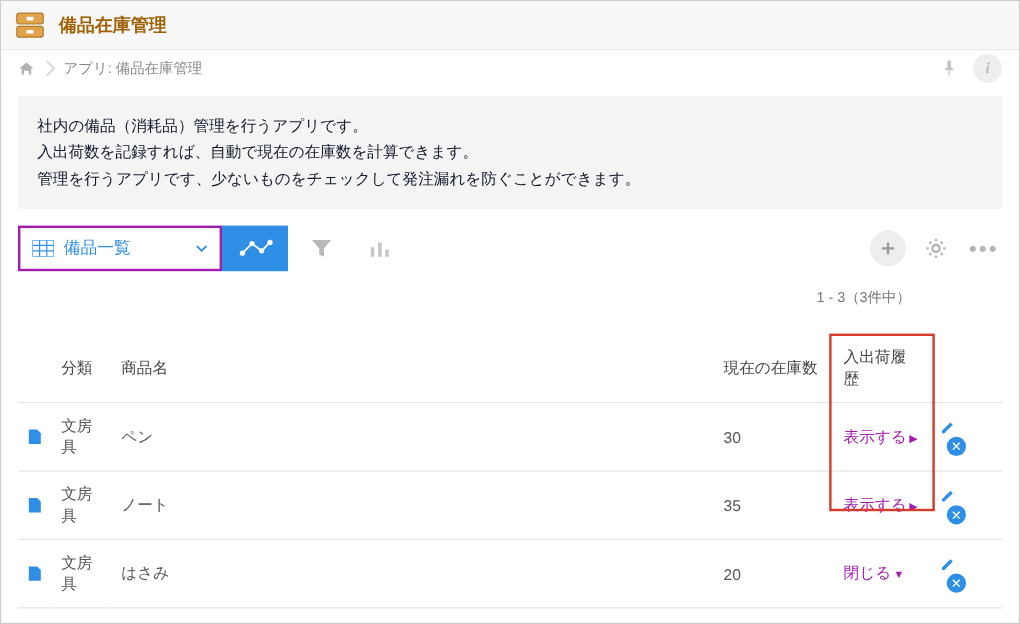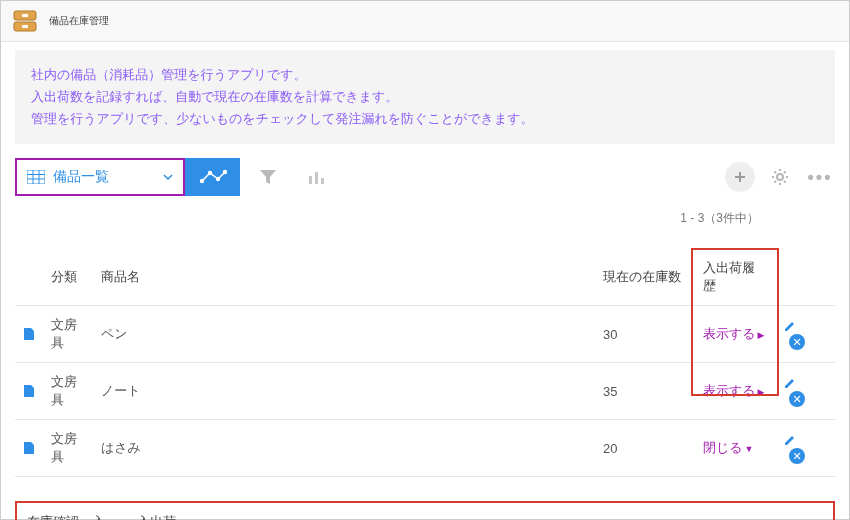--- a/index.html
+++ b/index.html
@@ -2,33 +2,33 @@
 <html><head>
 <meta charset="utf-8">
 <style>
   * { box-sizing: border-box; }
   html, body { margin:0; padding:0; font-family:"Hiragino Kaku Gothic ProN","Yu Gothic","Meiryo",sans-serif; font-size:13px; color:#333; background:#fff; width:850px; height:520px; overflow:hidden; }
   .frame { border:1px solid #ccc; width:850px; height:520px; background:#fff; display:flex; flex-direction:column; }
 
   
   .titlebar { display:flex; align-items:center; padding:6px 10px; border-bottom:1px solid #e6e6e6; background:#f8f8f8; }
   .app-icon { width:28px; height:28px; display:inline-flex; align-items:center; justify-content:center; margin-right:10px; }
-  .app-title { font-size:10px; font-weight:normal; color:#404040; }
+  .app-title { font-size:15px; font-weight:bold; color:#a16207; }
 
   
   .crumbbar { display:flex; align-items:center; padding:4px 14px; background:#fff; height:30px; }
   .home-icon { color:#b3b3b3; font-size:14px; margin-right:8px; cursor:pointer; }
   .chevron { color:#cfcfcf; margin:0 6px 0 0; font-size:14px; }
   .crumb-text { color:#888; font-size:12px; }
   .crumb-spacer { flex:1; }
   .pin-icon, .info-btn { width:24px; height:24px; display:inline-flex; align-items:center; justify-content:center; color:#bcbcbc; margin-left:8px; cursor:pointer; }
   .info-btn { background:#eee; border-radius:50%; font-style:italic; font-family:serif; font-weight:bold; font-size:13px; }
 
   
-  .desc-box { margin:8px 14px 4px 14px; background:#f4f4f4; padding:14px 16px; color:#8b5cf6; font-size:13px; line-height:1.7; }
+  .desc-box { margin:8px 14px 4px 14px; background:#f4f4f4; padding:14px 16px; color:#0f172a; font-size:13px; line-height:1.7; }
 
   
   .toolbar { display:flex; align-items:center; padding:10px 14px; }
   .view-select { display:flex; align-items:center; height:38px; border:2px solid #a21caf; background:#fff; padding:0 10px; color:#2f8fe6; min-width:170px; }
   .grid-icon { margin-right:8px; display:inline-flex; }
   .view-label { flex:1; font-size:14px; }
   .dd-icon { color:#2f8fe6; font-size:10px; }
   .graph-btn { height:38px; width:55px; background:#2f8fe6; display:inline-flex; align-items:center; justify-content:center; margin-left:0; }
   .tool-btn { height:38px; width:40px; display:inline-flex; align-items:center; justify-content:center; color:#b5b5b5; margin-left:8px; cursor:pointer;}
   .tool-spacer { flex:1; }
@@ -78,20 +78,40 @@
       <svg width="28" height="28" viewBox="0 0 28 28">
         <rect x="3" y="4" width="22" height="9" rx="2" fill="#e2a44b" stroke="#b07a2a"></rect>
         <rect x="3" y="15" width="22" height="9" rx="2" fill="#e2a44b" stroke="#b07a2a"></rect>
         <rect x="11" y="7" width="6" height="3" rx="1" fill="#fff"></rect>
         <rect x="11" y="18" width="6" height="3" rx="1" fill="#fff"></rect>
       </svg>
     </span>
     <span class="app-title">備品在庫管理</span>
   </div>
 
+  <div class="crumbbar">
+    <span class="home-icon">
+      <svg width="14" height="14" viewBox="0 0 14 14">
+          <path d="M7 2 L13 7 L11 7 L11 12 L9 12 L9 9 L5 9 L5 12 L3 12 L3 7 L1 7 Z" fill="#b3b3b3"></path>
+        </svg>
+    </span>
+    <span class="chevron">
+      <svg width="10" height="14" viewBox="0 0 10 14">
+          <path d="M2 1 L8 7 L2 13" fill="none" stroke="#d6d6d6" stroke-width="1.5"></path>
+        </svg>
+    </span>
+    <span class="crumb-text">アプリ: 備品在庫管理</span>
+    <span class="crumb-spacer"></span>
+    <span class="pin-icon">
+      <svg width="14" height="14" viewBox="0 0 14 14">
+          <path d="M6 1 L8 1 L8 6 L10 8 L4 8 L6 6 Z M7 8 L7 13" fill="#c5c5c5" stroke="#c5c5c5"></path>
+        </svg>
+    </span>
+    <span class="info-btn">i</span>
+  </div>
 
   <div class="desc-box">
     <div>社内の備品（消耗品）管理を行うアプリです。</div>
     <div>入出荷数を記録すれば、自動で現在の在庫数を計算できます。</div>
     <div>管理を行うアプリです、少ないものをチェックして発注漏れを防ぐことができます。</div>
   </div>
 
   <div class="toolbar">
     <div class="view-select">
       <span class="grid-icon">

